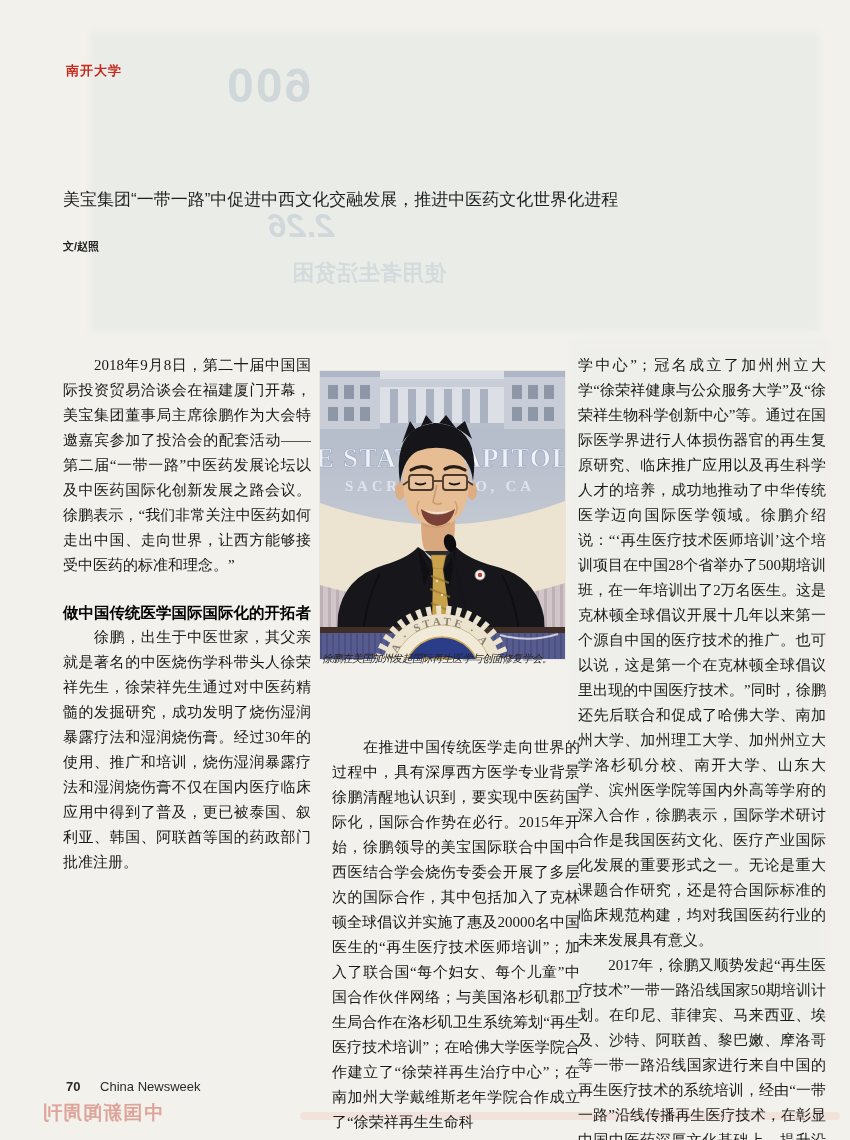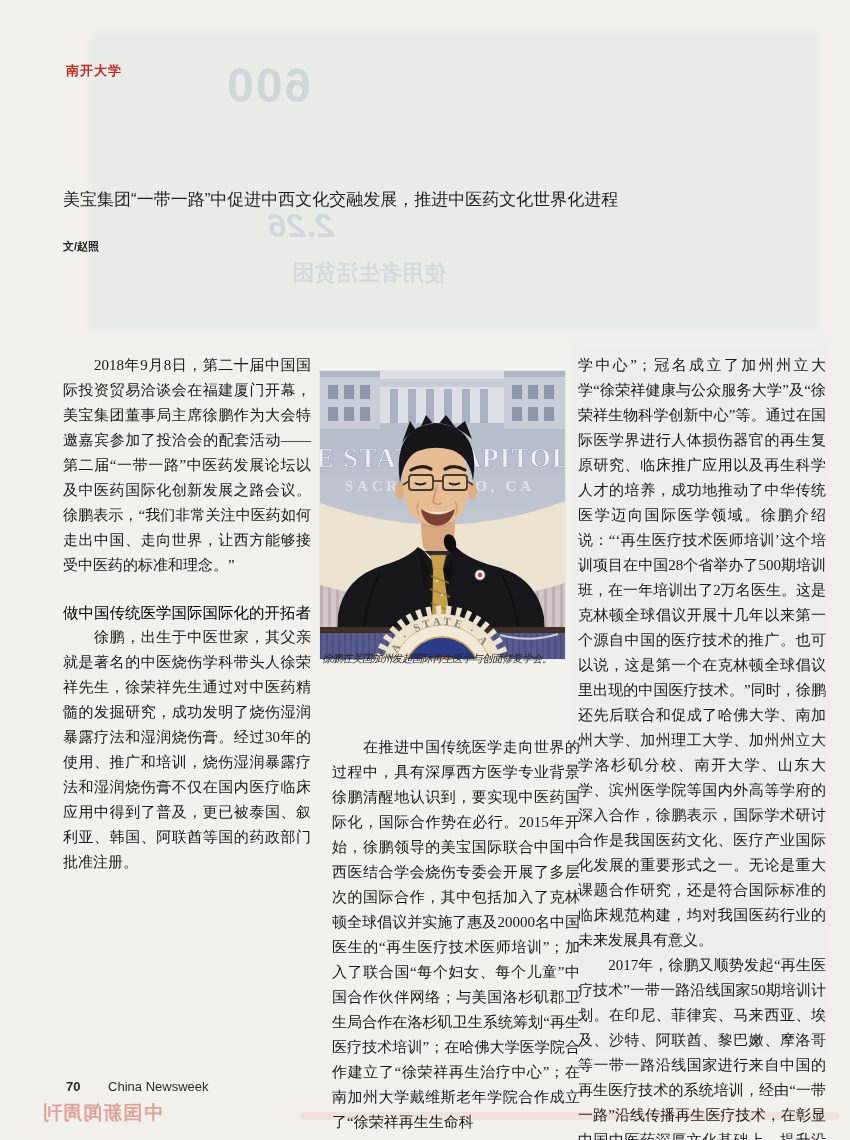--- a/index.html
+++ b/index.html
@@ -25,30 +25,30 @@
   .subtitle{position:absolute;left:63px;top:188px;width:730px;
             font-family:"Liberation Sans",sans-serif;font-size:17px;color:#1f1f1f;}
   .byline{position:absolute;left:63px;top:239px;font-family:"Liberation Sans",sans-serif;
           font-weight:bold;font-size:11px;color:#222;}
   .col{position:absolute;width:248px;font-size:15px;line-height:25px;
        text-align:justify;word-break:break-all;color:#191919;}
   .col p{margin:0;}
   .col1{left:63px;top:353px;}
   .col2{left:332px;top:735px;}
   .col3{left:578px;top:353px;}
-  .heading{font-family:"Liberation Sans",sans-serif;font-weight:normal;font-size:15.5px;
+  .heading{font-family:"Liberation Sans",sans-serif;font-weight:bold;font-size:15.5px;
            margin-top:22px !important;color:#000;}
   .photo{position:absolute;left:320px;top:371px;width:245px;height:288px;
          background:#b3bccb;box-shadow:0 0 0 1px #e8e6df;}
   .caption{position:absolute;left:322px;top:652px;width:243px;font-style:italic;
            font-family:"DejaVu Serif",serif;font-size:10.5px;letter-spacing:-0.5px;
            white-space:nowrap;color:#222;}
   .footer{position:absolute;left:66px;top:1079px;font-family:"Liberation Sans",sans-serif;
           font-size:13px;color:#2a2a2a;}
-  .footer .pnum{font-weight:bold;margin-right:24px;}
+  .footer .pnum{font-weight:bold;margin-right:16px;}
 </style>
 </head>
 <body>
 
 <div class="page">
 
   <div class="shade" style="left:90px;top:32px;width:730px;height:300px;"></div>
   <div class="shade2" style="left:570px;top:340px;width:260px;height:720px;"></div>
 
   <span class="bleed bleed-600">600</span>

